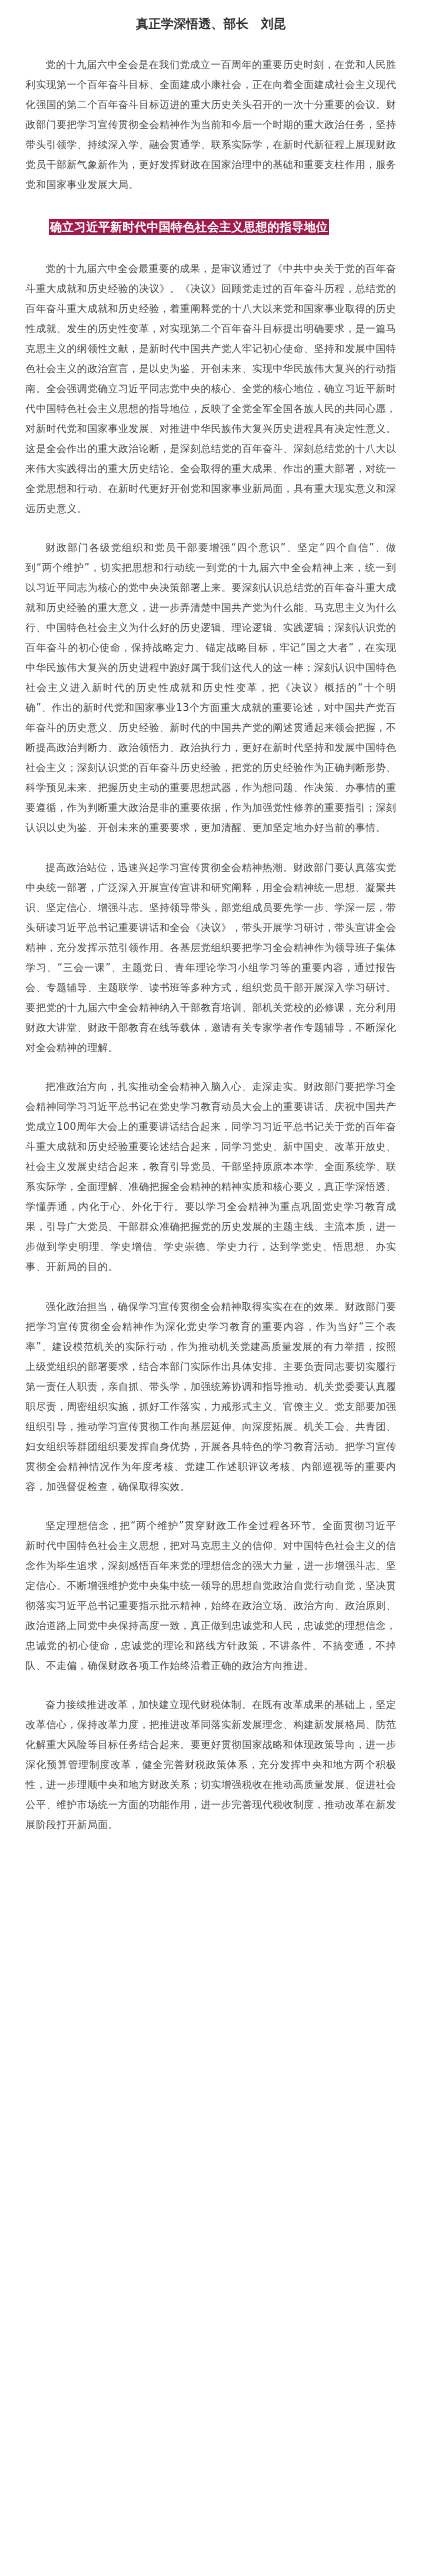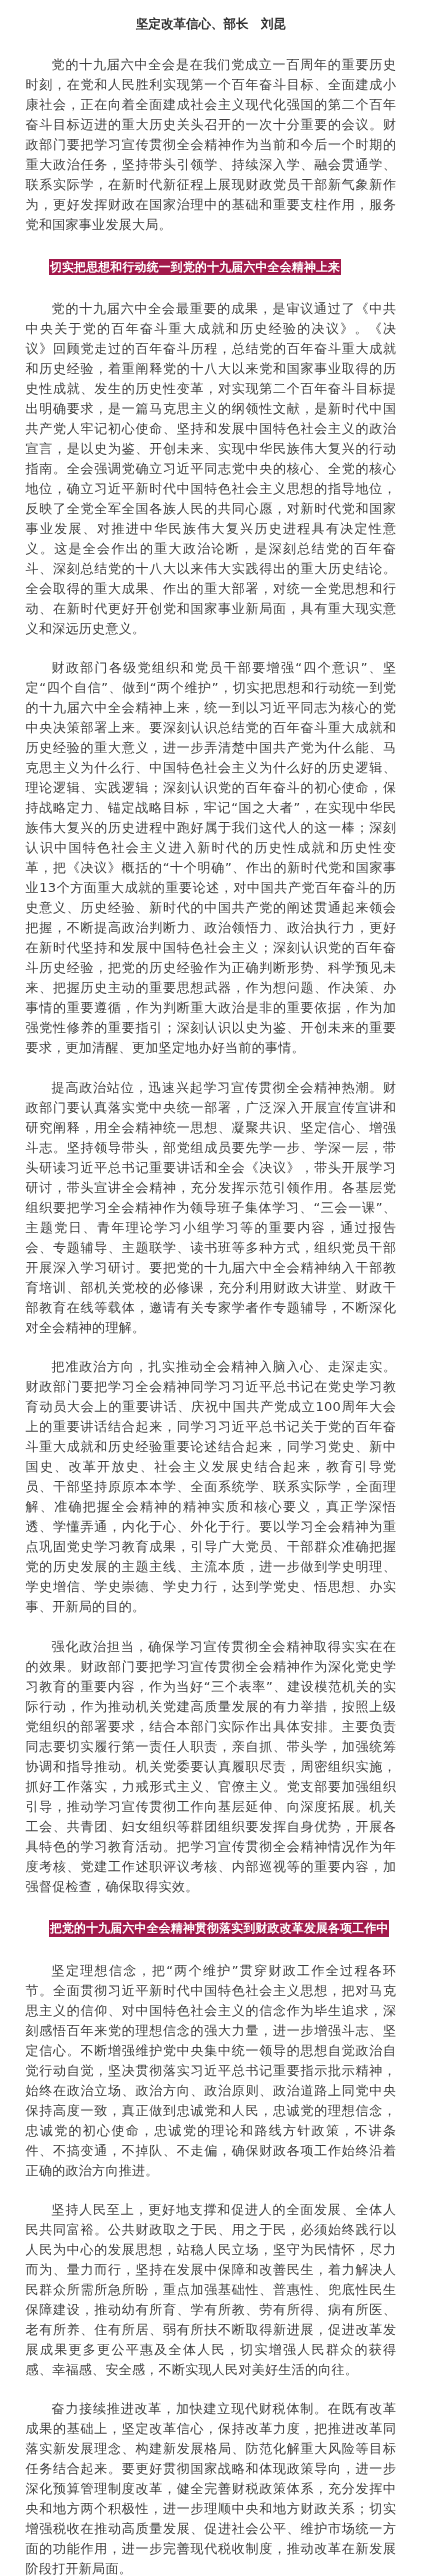--- a/index.html
+++ b/index.html
@@ -21,21 +21,21 @@
   .byline {
     margin: 0 0 21px 0;
     font-size: 12.5px;
     font-weight: bold;
     color: #333333;
     text-align: center;
     line-height: 1.6;
   }
   .para {
     margin: 19.4px 0;
-    font-size: 13px;
+    font-size: 10px;
     line-height: 20px;
     color: #3f3f3f;
     text-align: justify;
     text-indent: 2em;
     letter-spacing: 0.3px;
   }
   .section-heading {
     margin: 22px 0;
     font-size: 11.8px;
     line-height: 20px;
@@ -50,40 +50,38 @@
     padding: 1.4px 0.7px;
     box-decoration-break: clone;
     -webkit-box-decoration-break: clone;
   }
 </style>
 </head>
 <body>
 
 <div class="page">
 
-  <h1 class="byline">坚定改革信心、部长　刘昆</h1>
+  <h1 class="byline">真正学深悟透、部长　刘昆</h1>
 
   <p class="para">党的十九届六中全会是在我们党成立一百周年的重要历史时刻，在党和人民胜利实现第一个百年奋斗目标、全面建成小康社会，正在向着全面建成社会主义现代化强国的第二个百年奋斗目标迈进的重大历史关头召开的一次十分重要的会议。财政部门要把学习宣传贯彻全会精神作为当前和今后一个时期的重大政治任务，坚持带头引领学、持续深入学、融会贯通学、联系实际学，在新时代新征程上展现财政党员干部新气象新作为，更好发挥财政在国家治理中的基础和重要支柱作用，服务党和国家事业发展大局。</p>
 
-  <p class="section-heading"><span class="hl">切实把思想和行动统一到党的十九届六中全会精神上来</span></p>
+  <p class="section-heading"><span class="hl">确立习近平新时代中国特色社会主义思想的指导地位</span></p>
 
   <p class="para">党的十九届六中全会最重要的成果，是审议通过了《中共中央关于党的百年奋斗重大成就和历史经验的决议》。《决议》回顾党走过的百年奋斗历程，总结党的百年奋斗重大成就和历史经验，着重阐释党的十八大以来党和国家事业取得的历史性成就、发生的历史性变革，对实现第二个百年奋斗目标提出明确要求，是一篇马克思主义的纲领性文献，是新时代中国共产党人牢记初心使命、坚持和发展中国特色社会主义的政治宣言，是以史为鉴、开创未来、实现中华民族伟大复兴的行动指南。全会强调党确立习近平同志党中央的核心、全党的核心地位，确立习近平新时代中国特色社会主义思想的指导地位，反映了全党全军全国各族人民的共同心愿，对新时代党和国家事业发展、对推进中华民族伟大复兴历史进程具有决定性意义。这是全会作出的重大政治论断，是深刻总结党的百年奋斗、深刻总结党的十八大以来伟大实践得出的重大历史结论。全会取得的重大成果、作出的重大部署，对统一全党思想和行动、在新时代更好开创党和国家事业新局面，具有重大现实意义和深远历史意义。</p>
 
   <p class="para">财政部门各级党组织和党员干部要增强“四个意识”、坚定“四个自信”、做到“两个维护”，切实把思想和行动统一到党的十九届六中全会精神上来，统一到以习近平同志为核心的党中央决策部署上来。要深刻认识总结党的百年奋斗重大成就和历史经验的重大意义，进一步弄清楚中国共产党为什么能、马克思主义为什么行、中国特色社会主义为什么好的历史逻辑、理论逻辑、实践逻辑；深刻认识党的百年奋斗的初心使命，保持战略定力、锚定战略目标，牢记“国之大者”，在实现中华民族伟大复兴的历史进程中跑好属于我们这代人的这一棒；深刻认识中国特色社会主义进入新时代的历史性成就和历史性变革，把《决议》概括的“十个明确”、作出的新时代党和国家事业13个方面重大成就的重要论述，对中国共产党百年奋斗的历史意义、历史经验、新时代的中国共产党的阐述贯通起来领会把握，不断提高政治判断力、政治领悟力、政治执行力，更好在新时代坚持和发展中国特色社会主义；深刻认识党的百年奋斗历史经验，把党的历史经验作为正确判断形势、科学预见未来、把握历史主动的重要思想武器，作为想问题、作决策、办事情的重要遵循，作为判断重大政治是非的重要依据，作为加强党性修养的重要指引；深刻认识以史为鉴、开创未来的重要要求，更加清醒、更加坚定地办好当前的事情。</p>
 
 
   <p class="para">提高政治站位，迅速兴起学习宣传贯彻全会精神热潮。财政部门要认真落实党中央统一部署，广泛深入开展宣传宣讲和研究阐释，用全会精神统一思想、凝聚共识、坚定信心、增强斗志。坚持领导带头，部党组成员要先学一步、学深一层，带头研读习近平总书记重要讲话和全会《决议》，带头开展学习研讨，带头宣讲全会精神，充分发挥示范引领作用。各基层党组织要把学习全会精神作为领导班子集体学习、“三会一课”、主题党日、青年理论学习小组学习等的重要内容，通过报告会、专题辅导、主题联学、读书班等多种方式，组织党员干部开展深入学习研讨。要把党的十九届六中全会精神纳入干部教育培训、部机关党校的必修课，充分利用财政大讲堂、财政干部教育在线等载体，邀请有关专家学者作专题辅导，不断深化对全会精神的理解。</p>
 
   <p class="para">把准政治方向，扎实推动全会精神入脑入心、走深走实。财政部门要把学习全会精神同学习习近平总书记在党史学习教育动员大会上的重要讲话、庆祝中国共产党成立100周年大会上的重要讲话结合起来，同学习习近平总书记关于党的百年奋斗重大成就和历史经验重要论述结合起来，同学习党史、新中国史、改革开放史、社会主义发展史结合起来，教育引导党员、干部坚持原原本本学、全面系统学、联系实际学，全面理解、准确把握全会精神的精神实质和核心要义，真正学深悟透、学懂弄通，内化于心、外化于行。要以学习全会精神为重点巩固党史学习教育成果，引导广大党员、干部群众准确把握党的历史发展的主题主线、主流本质，进一步做到学史明理、学史增信、学史崇德、学史力行，达到学党史、悟思想、办实事、开新局的目的。</p>
 
   <p class="para">强化政治担当，确保学习宣传贯彻全会精神取得实实在在的效果。财政部门要把学习宣传贯彻全会精神作为深化党史学习教育的重要内容，作为当好“三个表率”、建设模范机关的实际行动，作为推动机关党建高质量发展的有力举措，按照上级党组织的部署要求，结合本部门实际作出具体安排。主要负责同志要切实履行第一责任人职责，亲自抓、带头学，加强统筹协调和指导推动。机关党委要认真履职尽责，周密组织实施，抓好工作落实，力戒形式主义、官僚主义。党支部要加强组织引导，推动学习宣传贯彻工作向基层延伸、向深度拓展。机关工会、共青团、妇女组织等群团组织要发挥自身优势，开展各具特色的学习教育活动。把学习宣传贯彻全会精神情况作为年度考核、党建工作述职评议考核、内部巡视等的重要内容，加强督促检查，确保取得实效。</p>
 
-  <p class="section-heading"><span class="hl">把党的十九届六中全会精神贯彻落实到财政改革发展各项工作中</span></p>
 
   <p class="para">坚定理想信念，把“两个维护”贯穿财政工作全过程各环节。全面贯彻习近平新时代中国特色社会主义思想，把对马克思主义的信仰、对中国特色社会主义的信念作为毕生追求，深刻感悟百年来党的理想信念的强大力量，进一步增强斗志、坚定信心。不断增强维护党中央集中统一领导的思想自觉政治自觉行动自觉，坚决贯彻落实习近平总书记重要指示批示精神，始终在政治立场、政治方向、政治原则、政治道路上同党中央保持高度一致，真正做到忠诚党和人民，忠诚党的理想信念，忠诚党的初心使命，忠诚党的理论和路线方针政策，不讲条件、不搞变通，不掉队、不走偏，确保财政各项工作始终沿着正确的政治方向推进。</p>
 
 
-  <p class="para">坚持人民至上，更好地支撑和促进人的全面发展、全体人民共同富裕。公共财政取之于民、用之于民，必须始终践行以人民为中心的发展思想，站稳人民立场，坚守为民情怀，尽力而为、量力而行，坚持在发展中保障和改善民生，着力解决人民群众所需所急所盼，重点加强基础性、普惠性、兜底性民生保障建设，推动幼有所育、学有所教、劳有所得、病有所医、老有所养、住有所居、弱有所扶不断取得新进展，促进改革发展成果更多更公平惠及全体人民，切实增强人民群众的获得感、幸福感、安全感，不断实现人民对美好生活的向往。</p>
 
   <p class="para">奋力接续推进改革，加快建立现代财税体制。在既有改革成果的基础上，坚定改革信心，保持改革力度，把推进改革同落实新发展理念、构建新发展格局、防范化解重大风险等目标任务结合起来。要更好贯彻国家战略和体现政策导向，进一步深化预算管理制度改革，健全完善财税政策体系，充分发挥中央和地方两个积极性，进一步理顺中央和地方财政关系；切实增强税收在推动高质量发展、促进社会公平、维护市场统一方面的功能作用，进一步完善现代税收制度，推动改革在新发展阶段打开新局面。</p>
 
 </div>
 
 
 </body></html>

